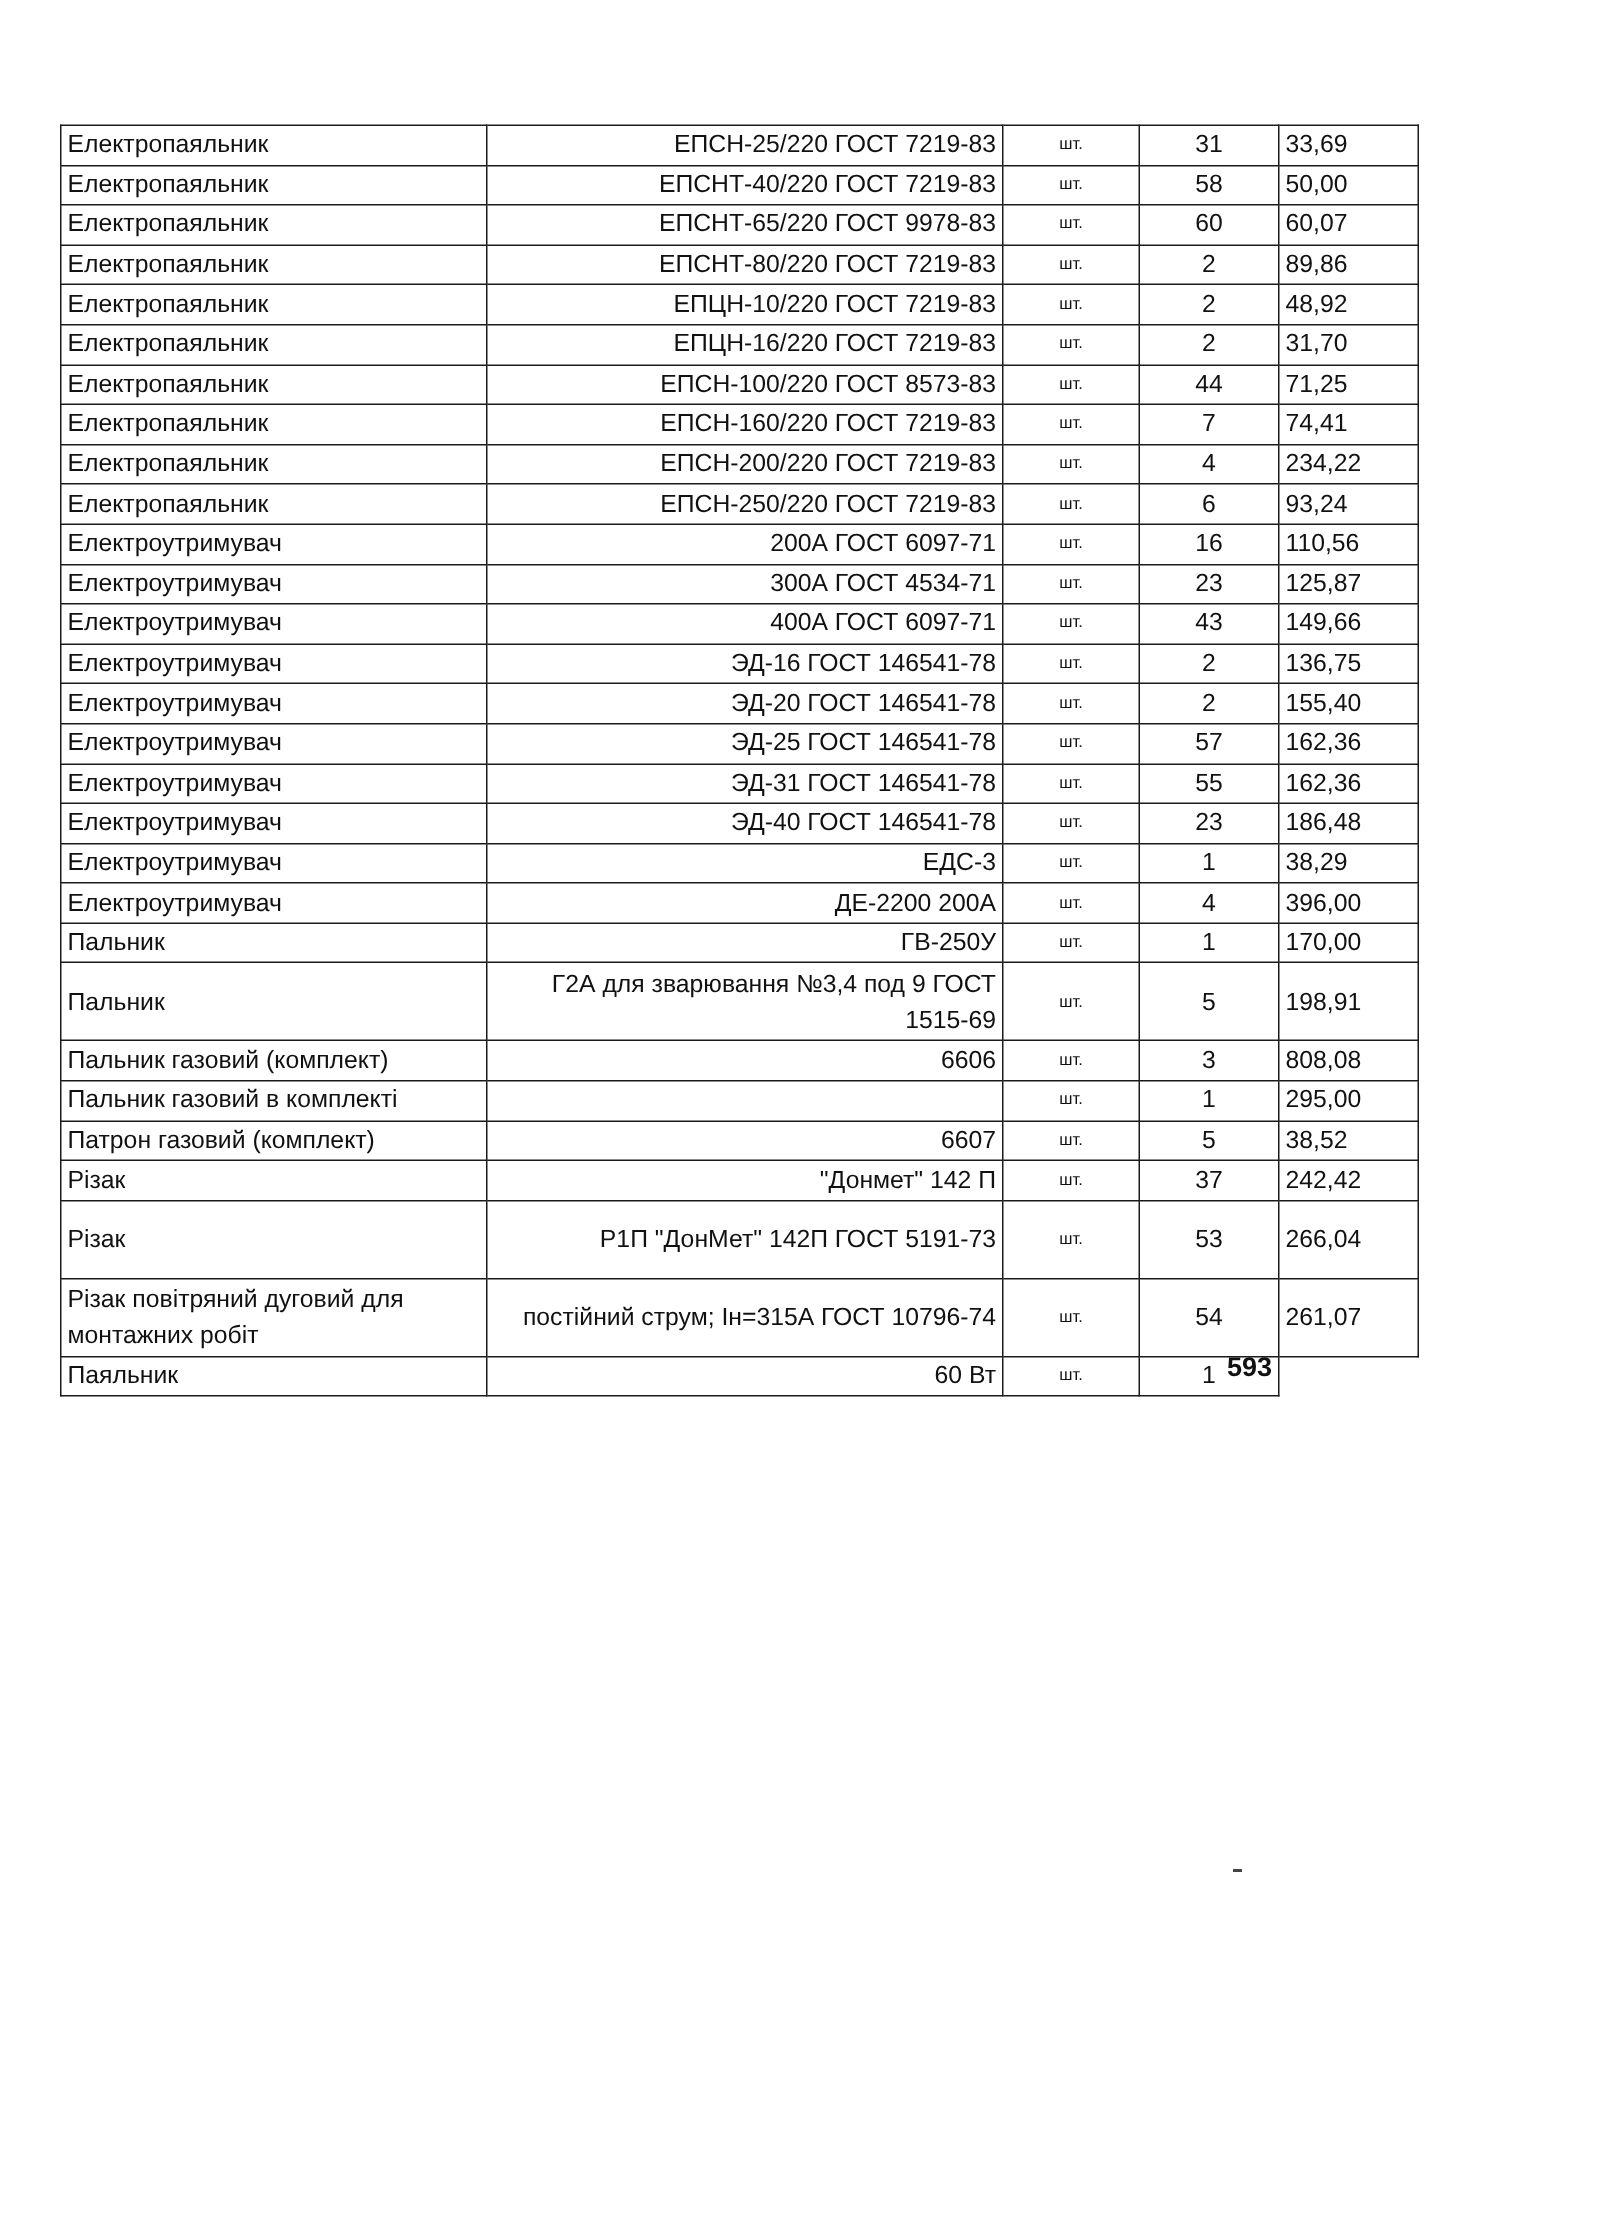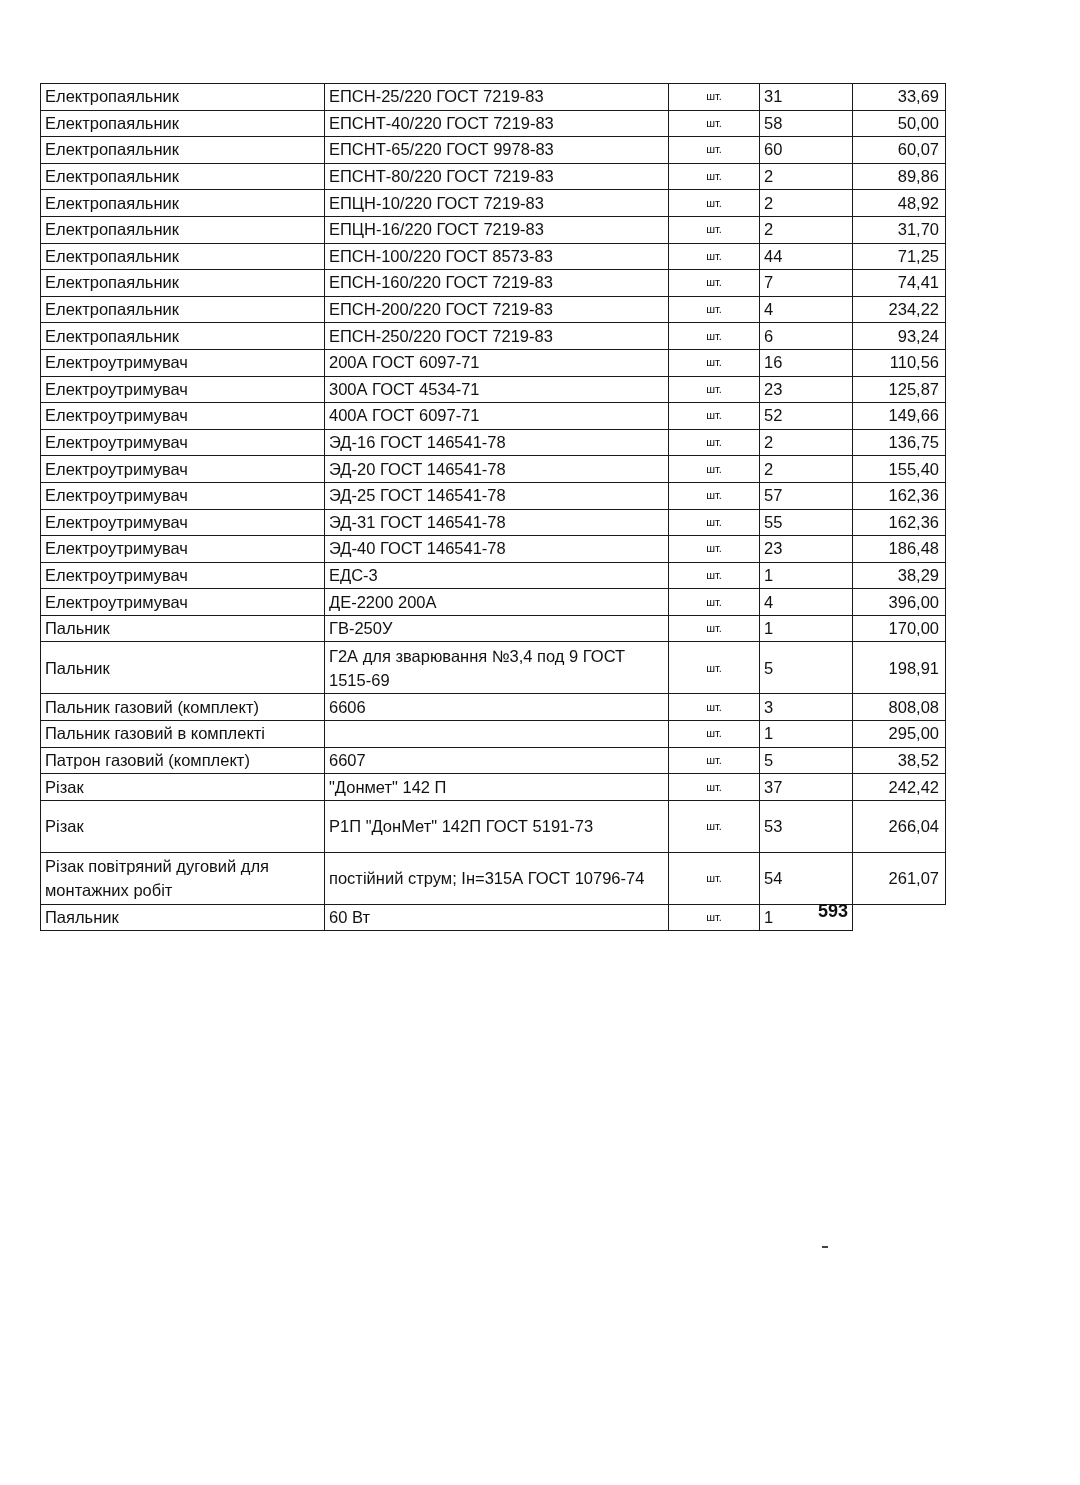--- a/index.html
+++ b/index.html
@@ -1,24 +1,24 @@
 <!DOCTYPE html>
 <html><head>
 <meta charset="utf-8">
 <style>
   html, body { margin:0; padding:0; background:#ffffff; }
   body { width:1080px; height:1485px; position:relative; overflow:hidden;
          font-family:"Liberation Sans", sans-serif; color:#111; }
   table { position:absolute; left:40px; top:83px; border-collapse:collapse; }
   td { border:1.5px solid #1a1a1a; font-size:16.5px; padding:0 4px; height:25.6px; line-height:25px; white-space:nowrap; }
   td.c-name { width:275px; text-align:left;margin-top:48px; }
-  td.c-desc { width:335px; text-align:left; }
+  td.c-desc { width:335px; text-align:right; }
   td.c-unit { width:82px; text-align:center; font-size:11px; }
-  td.c-qty { width:84px; text-align:left; }
-  td.c-price { width:82px; text-align:right; padding-right:6px; }
+  td.c-qty { width:84px; text-align:center; }
+  td.c-price { width:82px; padding-right:6px; }
   td.empty { border:none; }
   tr.tall td { height:51px; line-height:24px; white-space:normal; }
   .total { position:absolute; left:818px; top:901px; font-weight:bold; font-size:18px; }
   .speck { position:absolute; left:822px; top:1246px; width:6px; height:2px; background:#444; }
 </style>
 </head>
 <body>
 
 <table>
   <tbody id="tbody">
@@ -103,21 +103,21 @@
         <td class="c-name">Електроутримувач</td>
         <td class="c-desc">300А ГОСТ 4534-71</td>
         <td class="c-unit">шт.</td>
         <td class="c-qty">23</td>
         <td class="c-price">125,87</td>
       </tr>
       <tr>
         <td class="c-name">Електроутримувач</td>
         <td class="c-desc">400А ГОСТ 6097-71</td>
         <td class="c-unit">шт.</td>
-        <td class="c-qty">52</td>
+        <td class="c-qty">43</td>
         <td class="c-price">149,66</td>
       </tr>
       <tr>
         <td class="c-name">Електроутримувач</td>
         <td class="c-desc">ЭД-16 ГОСТ 146541-78</td>
         <td class="c-unit">шт.</td>
         <td class="c-qty">2</td>
         <td class="c-price">136,75</td>
       </tr>
       <tr>

